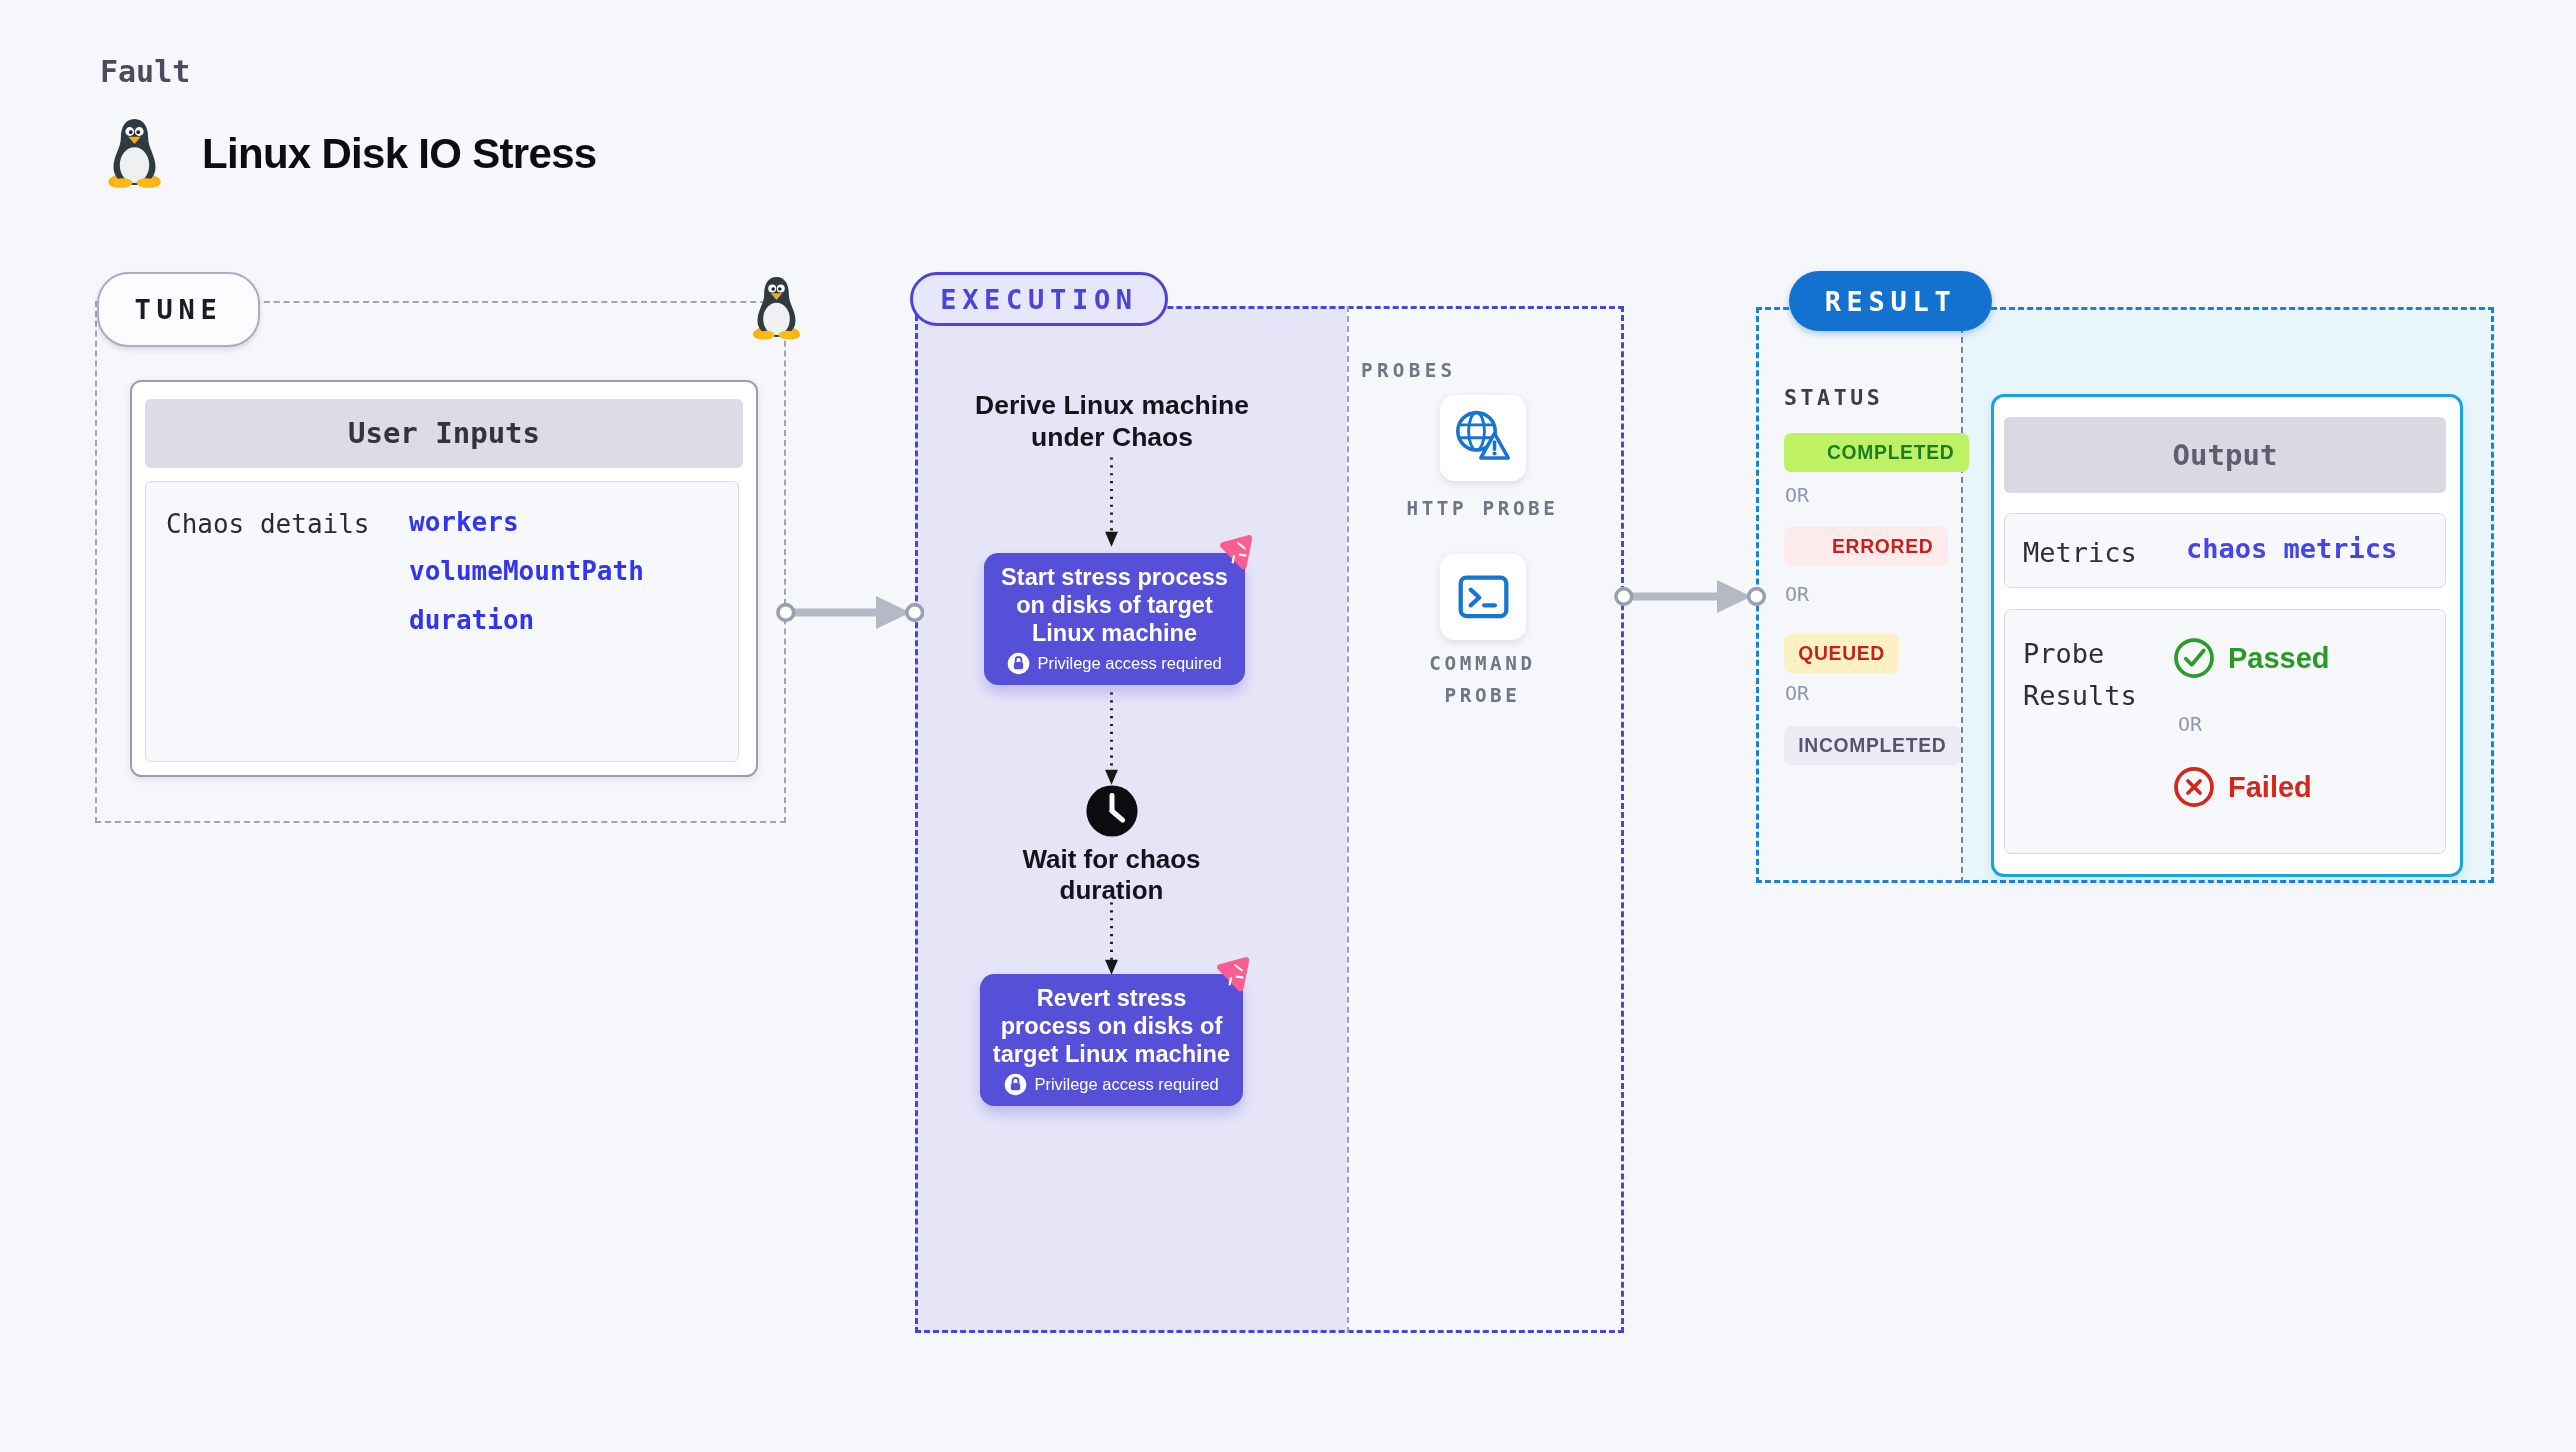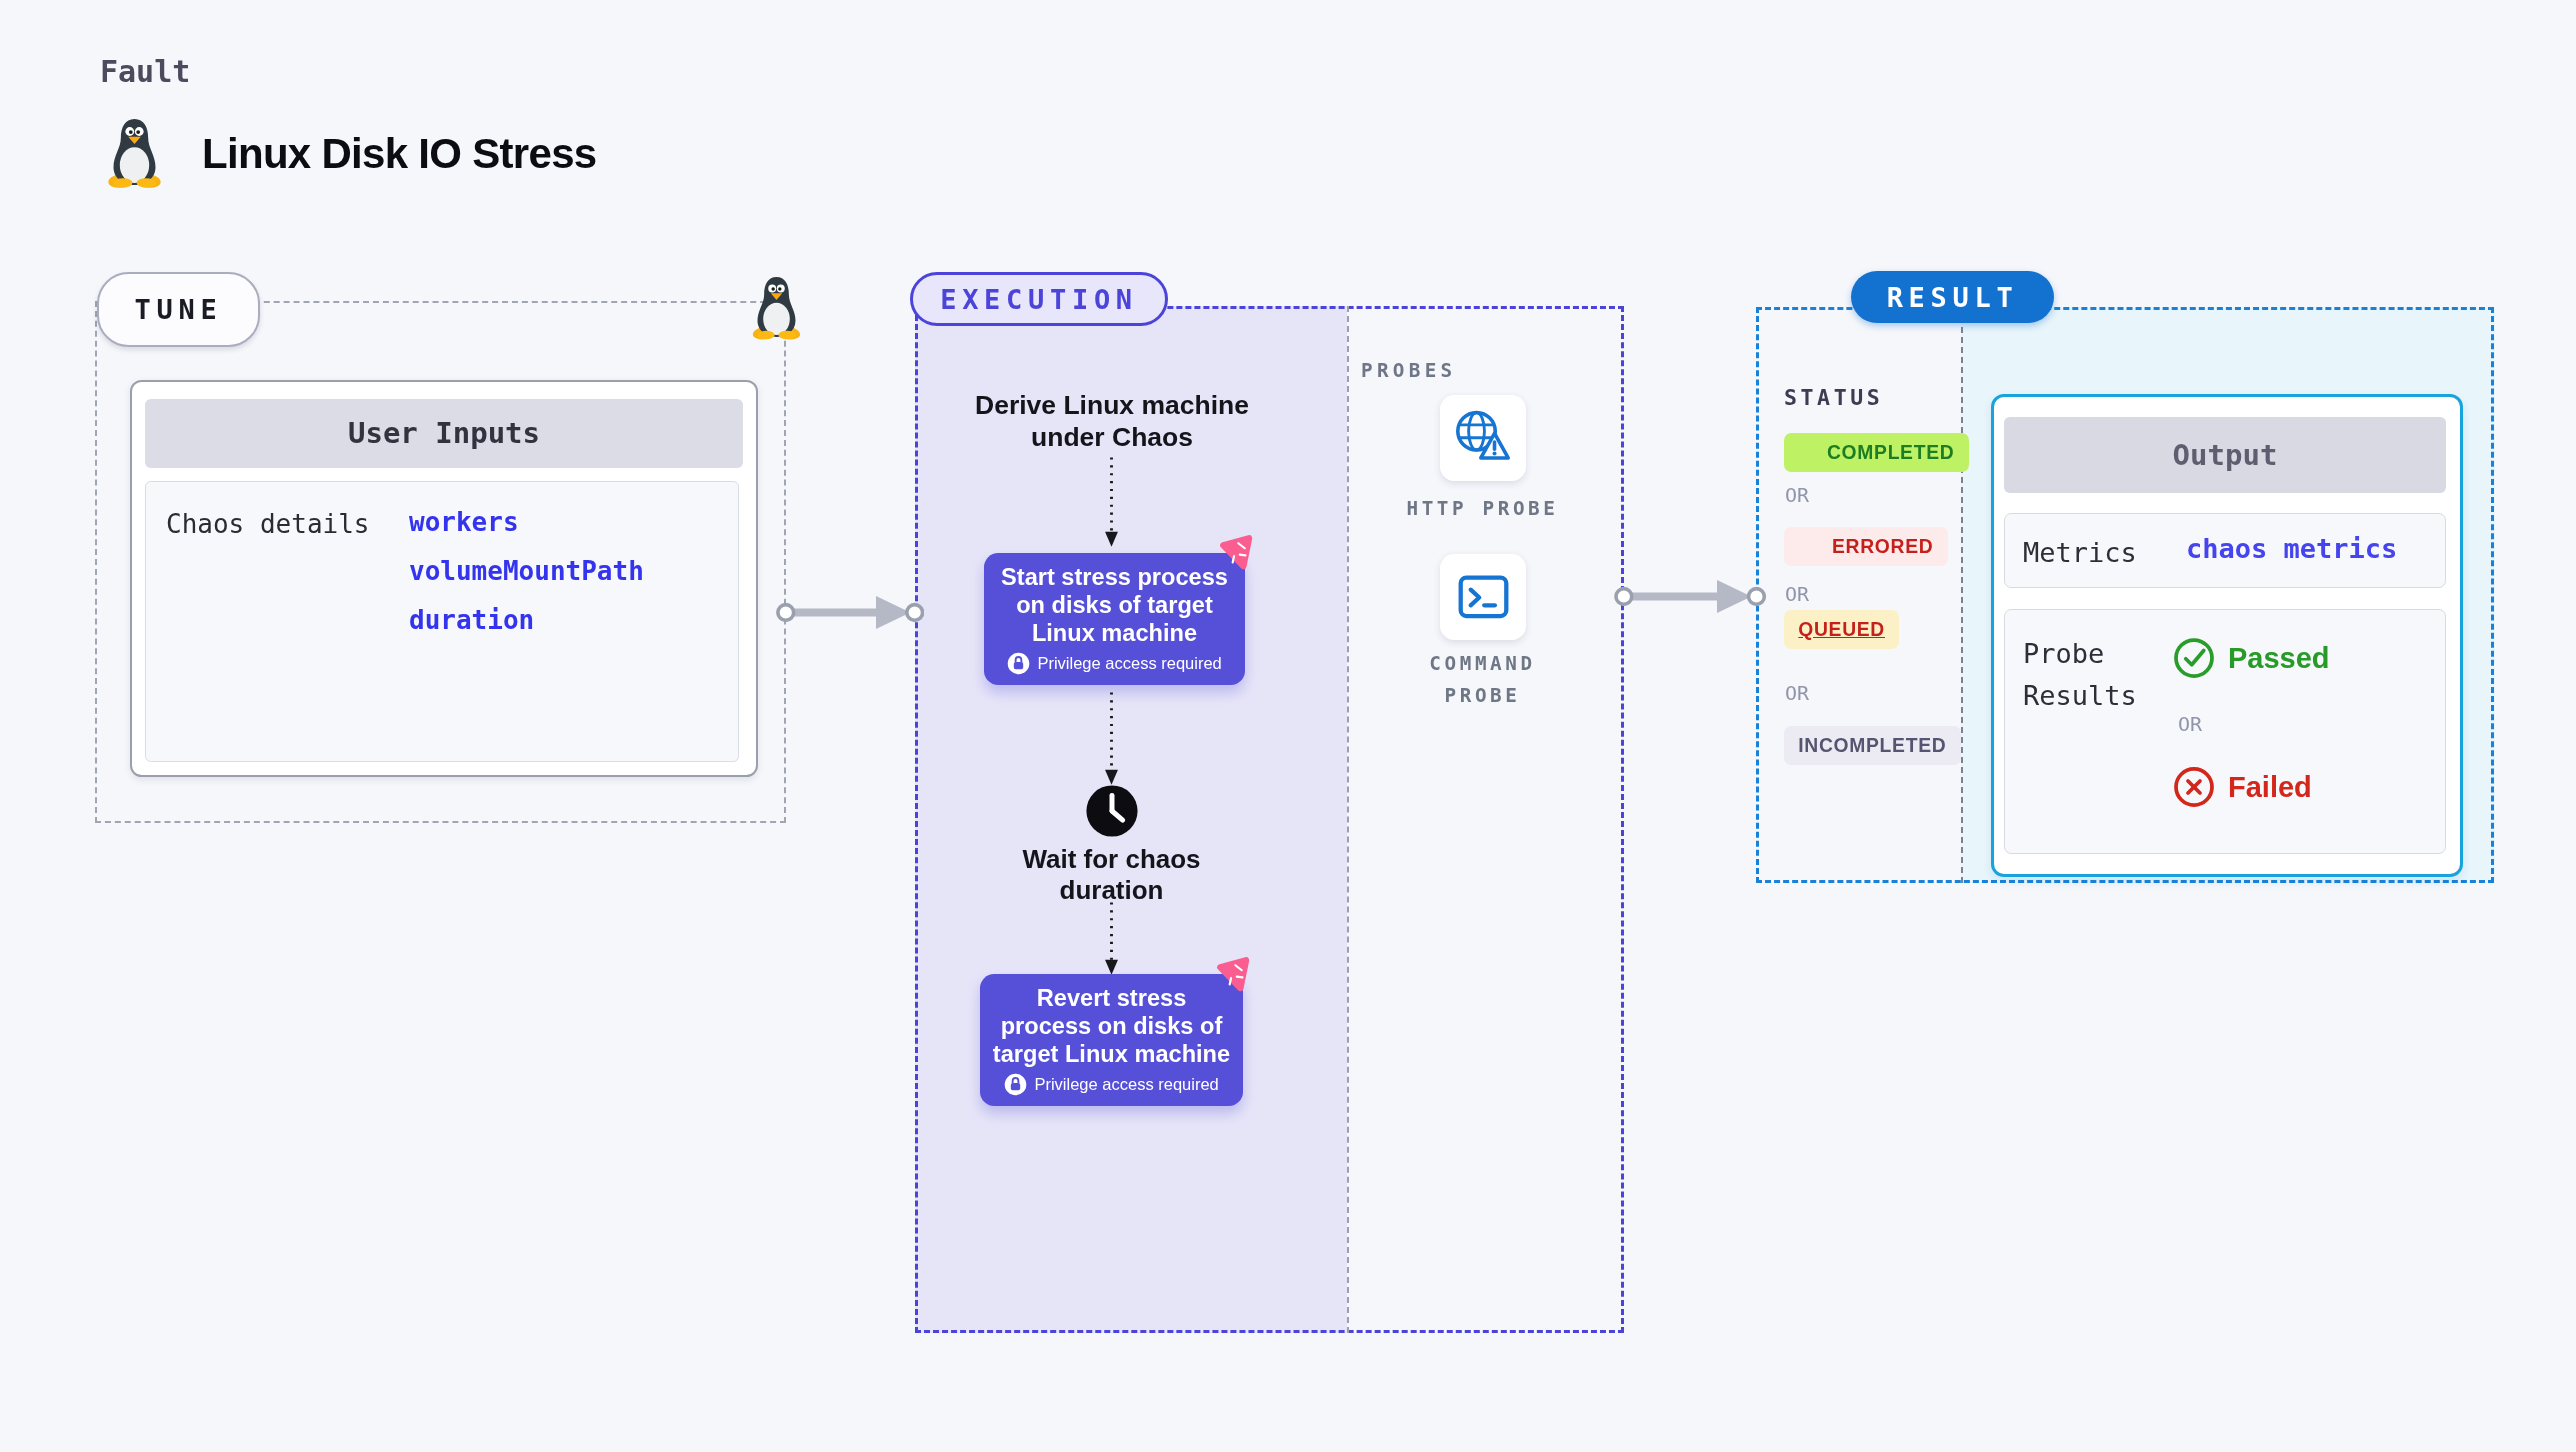--- a/index.html
+++ b/index.html
@@ -239,30 +239,30 @@
   <svg class="abs" style="left:1608px;top:575px;z-index:5;" width="165" height="43" viewBox="0 0 230 60">
     <line x1="30" y1="30" x2="155" y2="30" stroke="#b5b8c5" stroke-width="11"></line>
     <polygon points="152,7 200,30 152,53" fill="#b5b8c5"></polygon>
     <circle cx="22" cy="30" r="11" fill="#fff" stroke="#9aa0ad" stroke-width="5"></circle>
     <circle cx="207" cy="30" r="11" fill="#fff" stroke="#9aa0ad" stroke-width="5"></circle>
   </svg>
 
   <div class="panel" style="left:1961px;top:307px;width:534px;height:576px;background:#e8f5fb;"></div>
   <div class="dash-box blue" style="left:1756px;top:307px;width:738px;height:576px;"></div>
   <div class="vdash dark" style="left:1961px;top:307px;height:576px;"></div>
-  <div class="pill result" style="left:1851px;top:271px;width:203px;height:52px;">
+  <div class="pill result" style="left:1789px;top:271px;width:203px;height:60px;">
     <span style="white-space: pre-line;">RESULT</span>
   </div>
 
   <div class="status-heading" style="left: 1784px; top: 385px; white-space: pre-line;">STATUS</div>
   <div class="badge completed" style="left: 1784px; top: 433px; white-space: pre-line;">COMPLETED</div>
   <div class="or" style="left: 1785px; top: 483px; white-space: pre-line;">OR</div>
   <div class="badge errored" style="left: 1784px; top: 527px; white-space: pre-line;">ERRORED</div>
   <div class="or" style="left: 1785px; top: 582px; white-space: pre-line;">OR</div>
-  <div class="badge queued" style="left: 1784px; top: 610px; white-space: pre-line; text-decoration: underline;">QUEUED</div>
+  <div class="badge queued" style="left: 1784px; top: 634px; white-space: pre-line;">QUEUED</div>
   <div class="or" style="left: 1785px; top: 681px; white-space: pre-line;">OR</div>
   <div class="badge incompleted" style="left: 1784px; top: 726px; white-space: pre-line;">INCOMPLETED</div>
 
   <div class="output-card" style="left:1991px;top:394px;width:466px;height:477px;">
     <div class="output-header" style="left:10px;top:20px;width:442px;height:76px;">
       <span style="white-space: pre-line;">Output</span>
     </div>
     <div class="orow" style="left:10px;top:116px;width:442px;height:75px;">
       <div class="orow-label" style="left: 18px; top: 18px; white-space: pre-line;">Metrics</div>
       <div class="metrics-value" style="left: 181px; top: 19.3px; white-space: pre-line;">chaos metrics</div>

